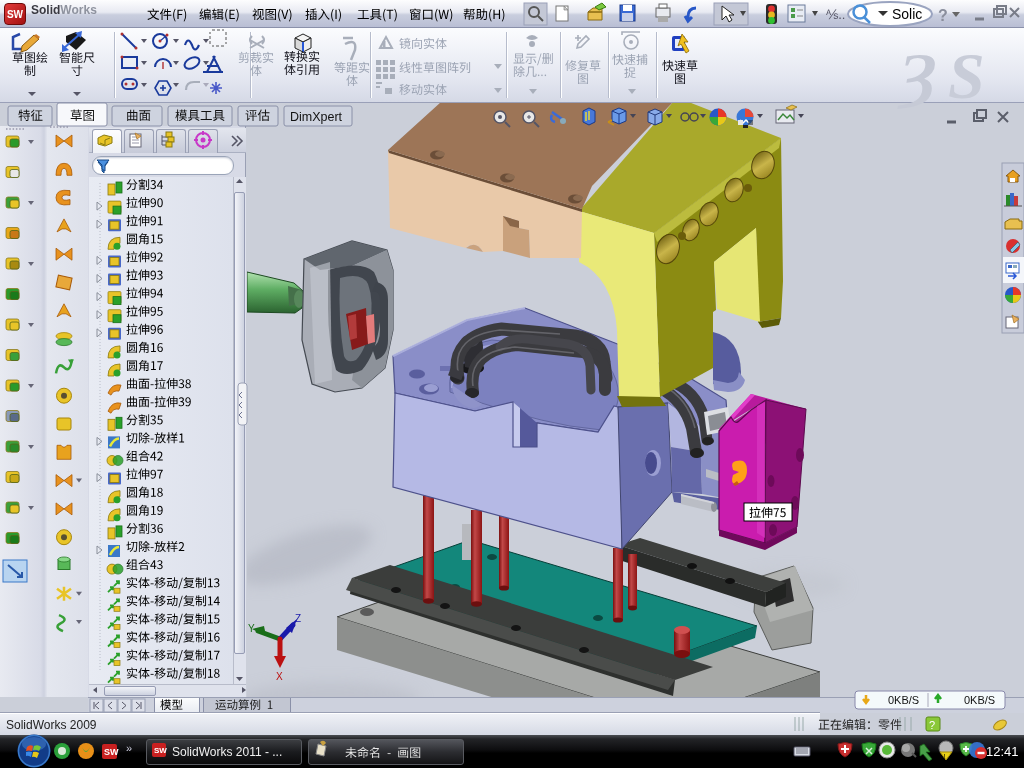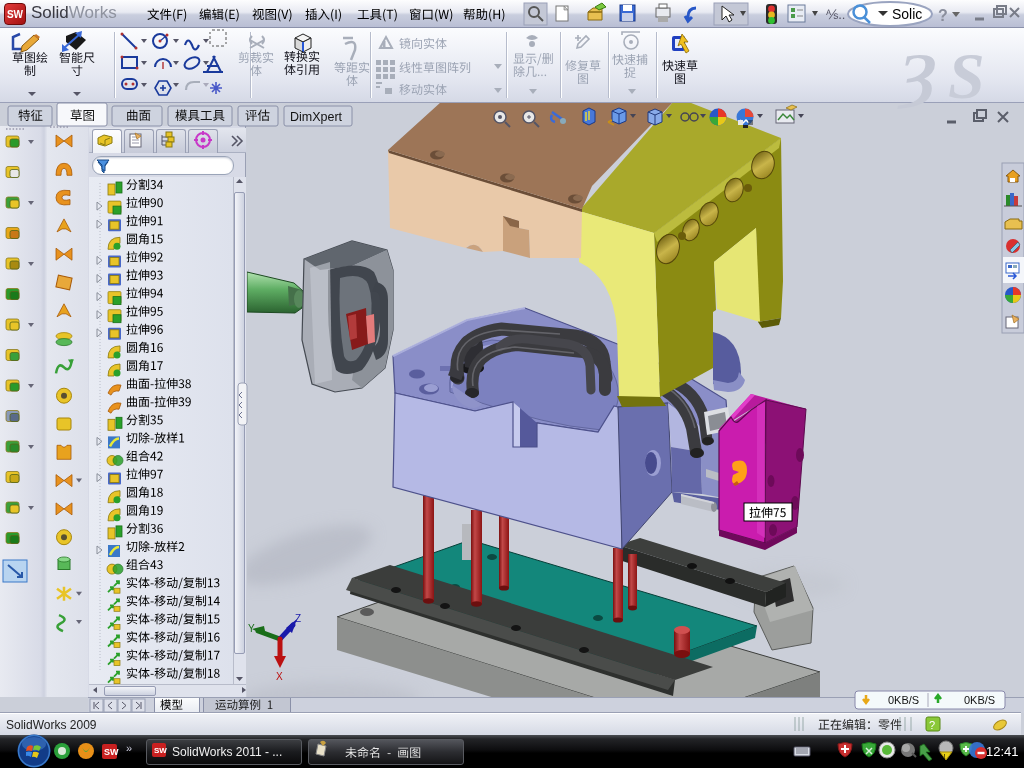--- a/index.html
+++ b/index.html
@@ -1,36 +1,36 @@
 <!DOCTYPE html>
 <html><head><meta charset="utf-8"><style>
 *{margin:0;padding:0;box-sizing:border-box}
 body{font-family:"Liberation Sans",sans-serif;}
 #root{position:relative;width:1024px;height:768px;overflow:hidden;background:#cbcfd9;}
 .abs{position:absolute;}
 #title{left:0;top:0;width:1024px;height:28px;background:linear-gradient(#fdfdfe,#e8eaf2 45%,#c9cede 55%,#b9bed4);border-bottom:1px solid #8a90aa;}
 #logo{left:4px;top:3px;width:22px;height:22px;background:linear-gradient(135deg,#e23b3b,#a31010);border-radius:4px;border:1px solid #6d0a0a;color:#fff;font-weight:bold;font-size:10px;text-align:center;line-height:21px;}
-#lw{left:31px;top:3px;font-size:17px;font-weight:normal;color:#3a3a42;letter-spacing:0px;}
+#lw{left:31px;top:3px;font-size:12px;font-weight:bold;color:#3a3a42;letter-spacing:0px;}
 #lw span{color:#8f939f;}
 #cmd{left:0;top:28px;width:1024px;height:75px;background:linear-gradient(#fbfcfe,#e3e6f0 70%,#d5d9e6);border-bottom:1px solid #9aa0b8;}
 .vsep{position:absolute;top:32px;width:2px;height:66px;border-left:1px solid #b6bccc;border-right:1px solid #fff;}
 #tabs{left:0;top:103px;width:360px;height:23px;}
 #leftbar{left:0;top:126px;width:88px;height:571px;background:linear-gradient(90deg,#e8eaf1,#d8dbe7 46%,#cdd1df 50%,#e4e7ef 54%,#dde0ea);}
 #panel{left:88px;top:126px;width:158px;height:571px;background:#d7dae6;border-right:1px solid #9aa0b4;}
 #ptabs{left:89px;top:128px;width:157px;height:25px;background:linear-gradient(#e3e6ee,#ccd0de);border-bottom:1px solid #aab0c2;}
 .ptab{position:absolute;top:129px;width:30px;height:24px;background:linear-gradient(#dfe2ea,#c6cad8);border:1px solid #9aa0b4;border-bottom:none;border-radius:3px 3px 0 0;}
 #filterbox{left:92px;top:156px;width:142px;height:19px;background:#fff;border:1px solid #9aa4b8;border-radius:9px;box-shadow:inset 0 1px 2px #c8ccd8;}
 #tree{left:89px;top:177px;width:144px;height:507px;background:linear-gradient(90deg,#e8ebf3,#dde1ec);}
 #vscroll{left:233px;top:177px;width:13px;height:507px;background:#dfe2ec;border-left:1px solid #b8bcca;}
 #vthumb{left:234px;top:192px;width:11px;height:462px;background:linear-gradient(90deg,#f2f3f8,#cdd2e0);border:1px solid #969cb4;border-radius:2px;}
 #hscroll{left:89px;top:684px;width:157px;height:13px;background:#dfe2ec;border-top:1px solid #b8bcca;}
 #hthumb{left:104px;top:686px;width:52px;height:10px;background:linear-gradient(#f2f3f8,#cdd2e0);border:1px solid #969cb4;border-radius:2px;}
 #mtabs{left:88px;top:697px;width:936px;height:16px;background:#cdd1dd;border-top:1px solid #9aa0b4;}
 .mtab{position:absolute;top:698px;height:15px;border:1px solid #8a90a8;border-top:none;font-size:11px;}
-#status{left:0;top:713px;width:1021px;height:22px;background:linear-gradient(#eff1f6,#d6dae5);border-top:1px solid #fff;box-shadow:0 -1px 0 #9aa0b4;font-size:12px;color:#222;}
+#status{left:0;top:713px;width:820px;height:22px;background:linear-gradient(#eff1f6,#d6dae5);border-top:1px solid #fff;box-shadow:0 -1px 0 #9aa0b4;font-size:12px;color:#222;}
 #taskbar{left:0;top:735px;width:1024px;height:33px;background:linear-gradient(#4a4d52,#232427 12%,#0d0d0f 45%,#000 55%,#000);}
 .tbtn{position:absolute;top:739px;height:26px;background:linear-gradient(#3c3e42,#1a1b1e 50%,#0a0a0b);border:1px solid #585a60;border-radius:3px;color:#eee;font-size:12px;}
 </style></head><body>
 <div id="root">
 <div class="abs" id="title"></div>
 <div class="abs" id="logo">SW</div>
 <div class="abs" id="lw">Solid<span>Works</span></div>
 <div class="abs" id="cmd"></div>
 <div class="abs vsep" style="left:114px"></div>
 <div class="abs vsep" style="left:250px"></div>

